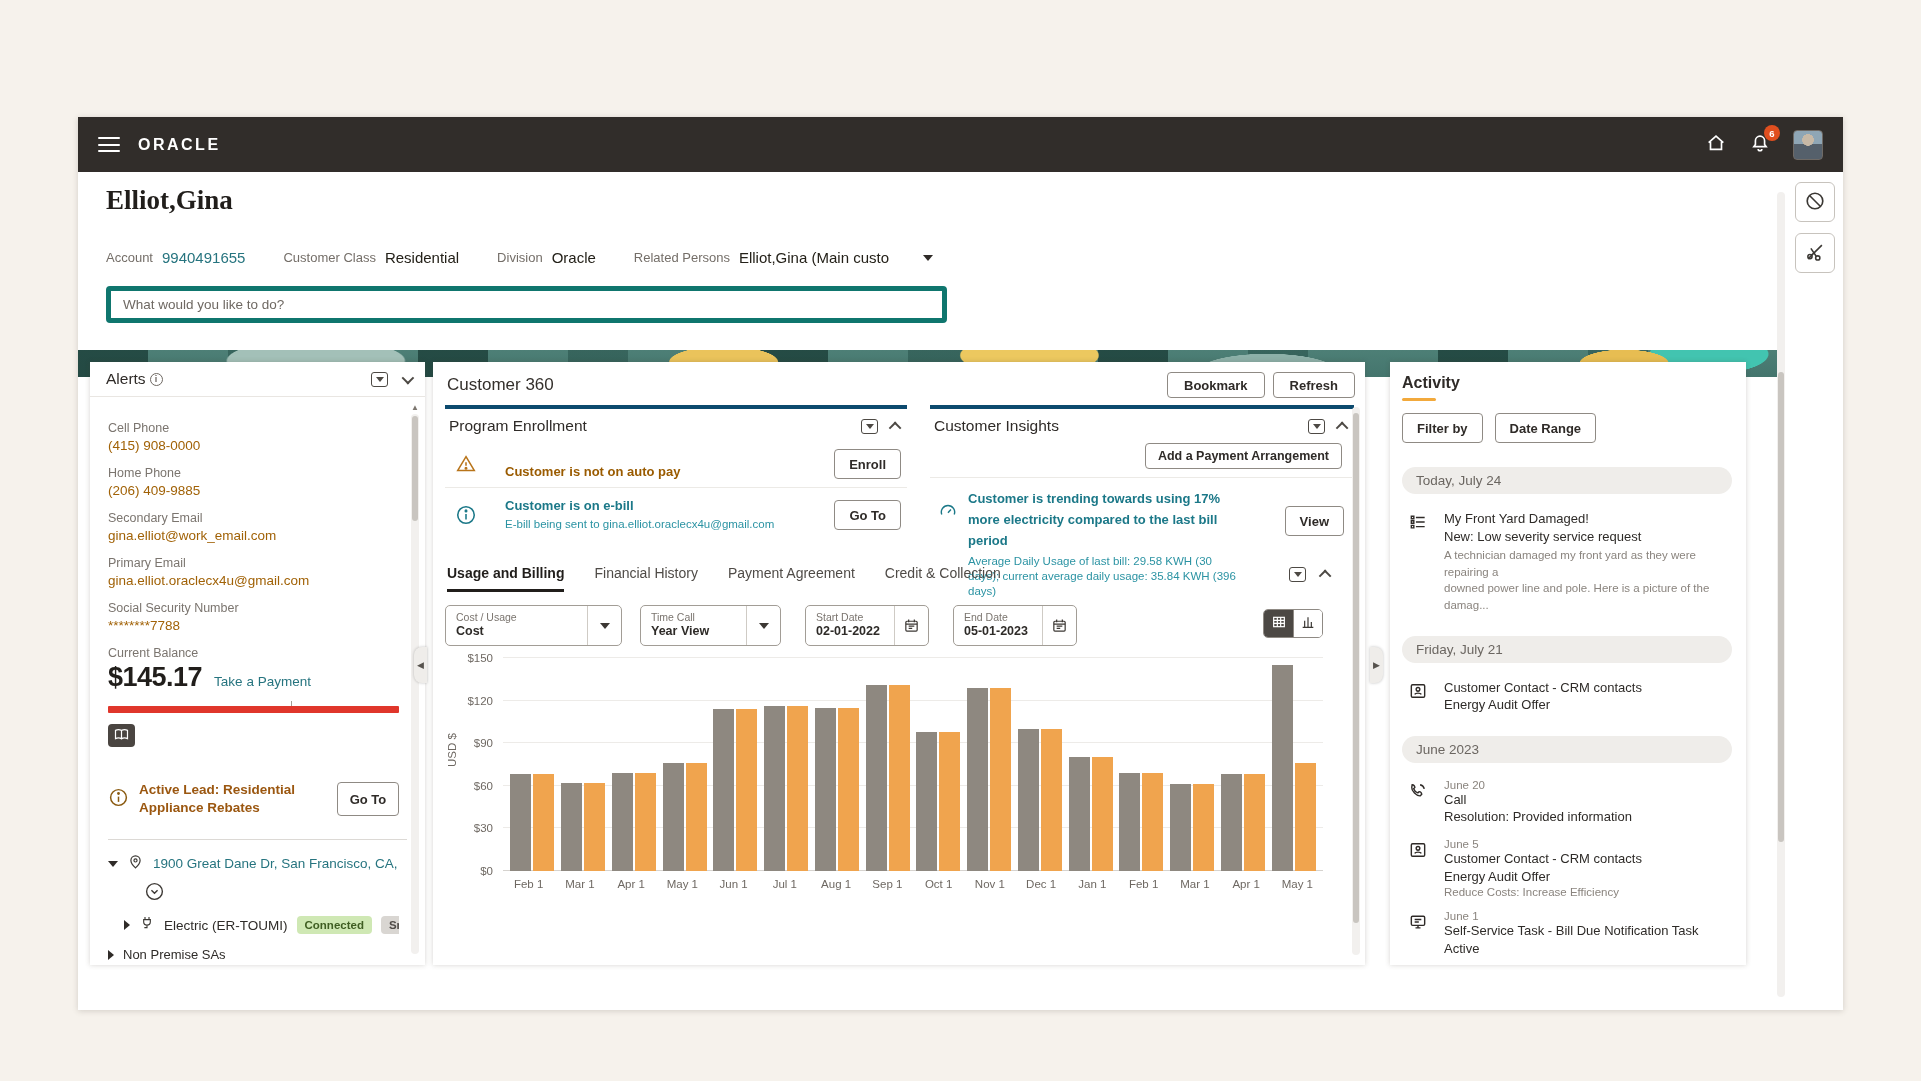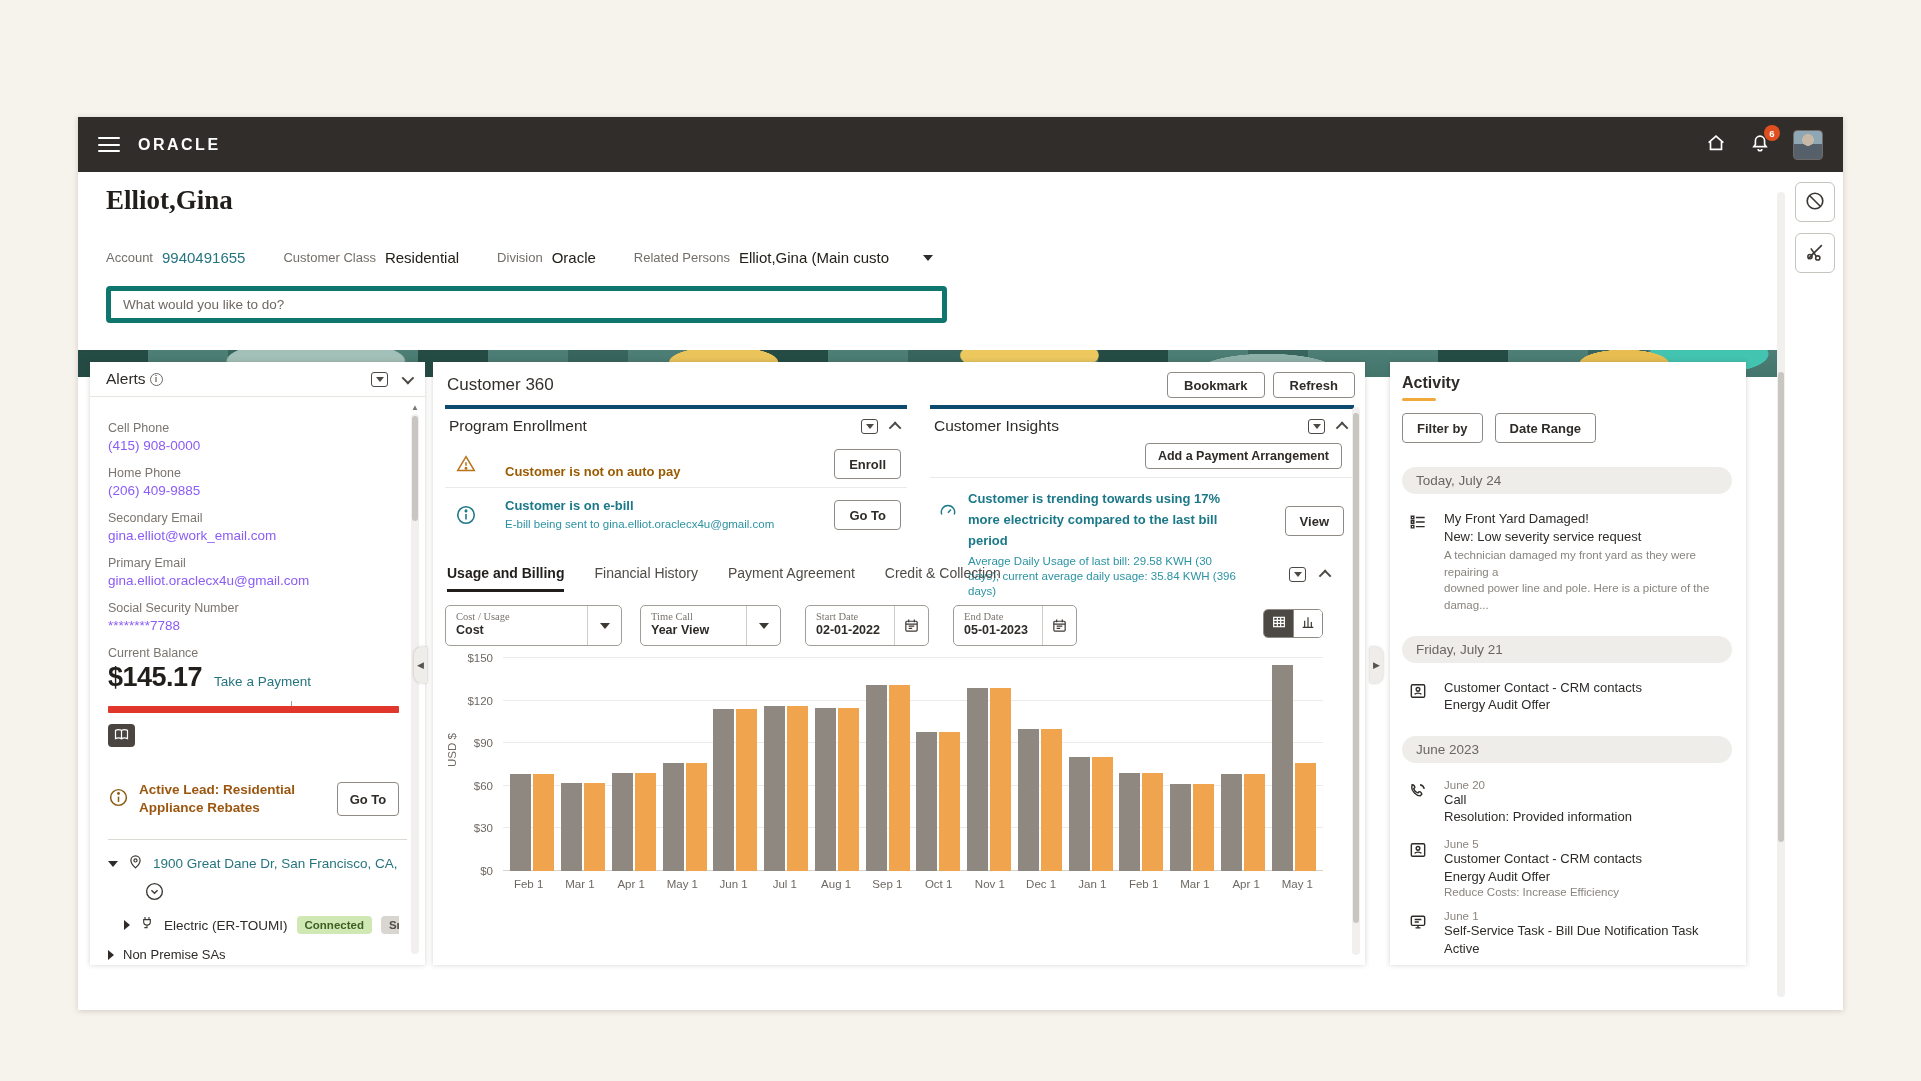--- a/index.html
+++ b/index.html
@@ -64,21 +64,21 @@
   .hd-icons { margin-left:auto; display:flex; align-items:center; gap:14px; }
   .sq-dd { width:17px; height:15px; border:1.5px solid #4d4944; border-radius:3px; display:flex; align-items:center; justify-content:center; cursor:pointer; }
   .sq-dd i { width:0; height:0; border-left:4px solid transparent; border-right:4px solid transparent; border-top:5px solid #4d4944; }
   .chev { width:9px; height:9px; border-right:2px solid #4d4944; border-bottom:2px solid #4d4944; cursor:pointer; }
   .chev.down { transform:rotate(45deg) translateY(-2px); }
   .chev.up { transform:rotate(-135deg) translateY(-2px); }
 
   .alerts-body { padding:24px 26px 0 18px; }
   .field { margin-bottom:13px; }
   .field .lb { font-size:12.5px; color:#7b756f; }
-  .field .vl { font-size:13.5px; color:#8b5cf6; margin-top:3px; }
+  .field .vl { font-size:13.5px; color:#a16207; margin-top:3px; }
   .balance-row { display:flex; align-items:baseline; gap:12px; margin-top:2px; }
   .balance-amt { font-size:27px; font-weight:700; color:#211e1b; letter-spacing:-.5px; }
   .pay-link { font-size:13.5px; color:#26747f; cursor:pointer; }
   .red-bar { position:relative; margin-top:9px; height:7px; background:#e0362b; border-radius:1px; }
   .red-bar .tick { position:absolute; left:63%; top:-5px; width:1px; height:5px; background:#a39d96; }
   .book-btn { margin-top:11px; width:27px; height:23px; background:#4a4541; border:none; border-radius:4px; color:#fff; display:flex; align-items:center; justify-content:center; cursor:pointer; }
   .lead-row { display:flex; align-items:center; gap:10px; margin-top:34px; }
   .lead-txt { font-size:13.5px; font-weight:700; color:#9b5710; width:160px; line-height:1.35; }
   .btn { background:#fff; border:1px solid #8f8a84; border-radius:4px; color:#2f2b28; font-size:13px; font-weight:600; cursor:pointer; font-family:inherit; }
   .goto-btn { margin-left:auto; width:62px; height:34px; }
@@ -119,21 +119,21 @@
   .ci-insight .txt { width:270px; line-height:1.3; }
 
   .tabs-row { position:absolute; left:14px; top:203px; display:flex; gap:30px; }
   .tab { font-size:14px; color:#4f4b47; padding-bottom:8px; cursor:pointer; border-bottom:3px solid transparent; }
   .tab.active { font-weight:700; color:#211e1b; border-bottom-color:#211e1b; }
   .section-icons { position:absolute; right:34px; top:205px; display:flex; gap:16px; align-items:center; }
 
   .controls-row { position:absolute; left:12px; top:243px; display:flex; gap:18px; }
   .combo { display:flex; border:1px solid #a29d96; border-radius:5px; height:41px; background:#fff; cursor:pointer; }
   .combo .txt { padding:5px 10px 0 10px; }
-  .combo .lb { font-size:10.5px; color:#7a746e;font-family:Liberation Serif, serif; }
+  .combo .lb { font-size:10.5px; color:#7a746e; }
   .combo .vl { font-size:12.5px; font-weight:700; color:#2e2b28; margin-top:1px; }
   .combo .dd { width:34px; border-left:1px solid #cfcbc5; display:flex; align-items:center; justify-content:center; }
   .combo .dd i { width:0; height:0; border-left:5px solid transparent; border-right:5px solid transparent; border-top:6px solid #3c3834; }
   .w-cost { width:177px; } .w-time { width:141px; } .w-date { width:124px; margin-left:6px; }
   .view-toggle { position:absolute; right:42px; top:247px; display:flex; border:1px solid #8f8a84; border-radius:5px; overflow:hidden; }
   .vt-btn { width:29px; height:27px; display:flex; align-items:center; justify-content:center; background:#fff; border:none; cursor:pointer; color:#3c3834; }
   .vt-btn.sel { background:#4c4844; color:#fff; }
   .vt-btn + .vt-btn { border-left:1px solid #8f8a84; }
 
   

